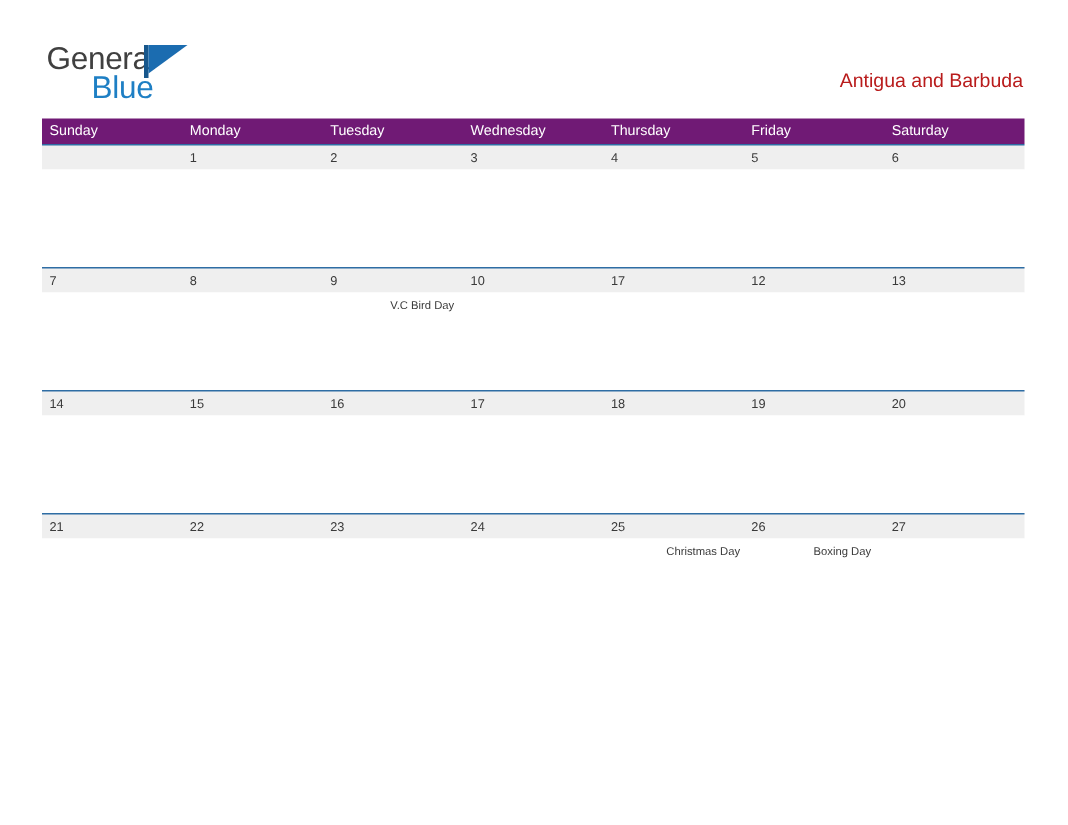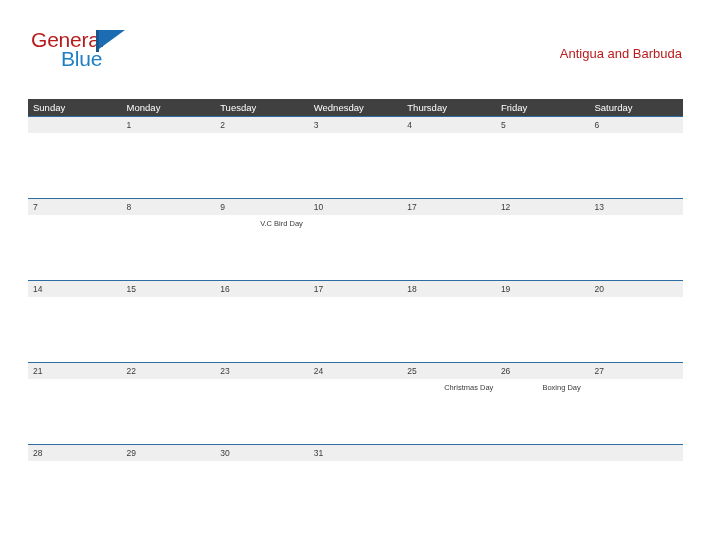--- a/index.html
+++ b/index.html
@@ -26,21 +26,21 @@
     left: 31px;
     top: 29px;
     width: 120px;
     height: 42px;
   }
   .logo-general {
     position: absolute;
     left: 0;
     top: 0;
     font-size: 21px;
-    color: #b91c1c;
+    color: #404040;
     letter-spacing: -0.2px;
     line-height: 21px;
     font-family: "Liberation Sans", sans-serif;
   }
   .logo-blue {
     position: absolute;
     left: 30px;
     top: 19px;
     font-size: 21px;
     color: #1e7fc4;
@@ -99,23 +99,22 @@
   
   .calendar {
     position: absolute;
     left: 28px;
     top: 79px;
     width: 655px;
   }
 
   .weekday-row {
     display: flex;
-    background: #404040;
+    background: #701a75;
     height: 17px;
-    margin-top: 20px;
   }
   .weekday-cell {
     flex: 1 1 0;
     color: #ffffff;
     font-size: 9.5px;
     line-height: 17px;
     padding-left: 5px;
     box-sizing: border-box;
     white-space: nowrap;
     overflow: hidden;
@@ -278,29 +277,20 @@
         <div class="event">Christmas Day</div>
       </div>
       <div class="day-events">
         <div class="event">Boxing Day</div>
       </div>
       <div class="day-events"></div>
     </div>
   </div>
 
   <div class="week last">
-    <div class="week-numbers">
-      <div class="day-number">28</div>
-      <div class="day-number">29</div>
-      <div class="day-number">30</div>
-      <div class="day-number">31</div>
-      <div class="day-number"></div>
-      <div class="day-number"></div>
-      <div class="day-number"></div>
-    </div>
     <div class="week-events">
       <div class="day-events"></div>
       <div class="day-events"></div>
       <div class="day-events"></div>
       <div class="day-events"></div>
       <div class="day-events"></div>
       <div class="day-events"></div>
       <div class="day-events"></div>
     </div>
   </div>

